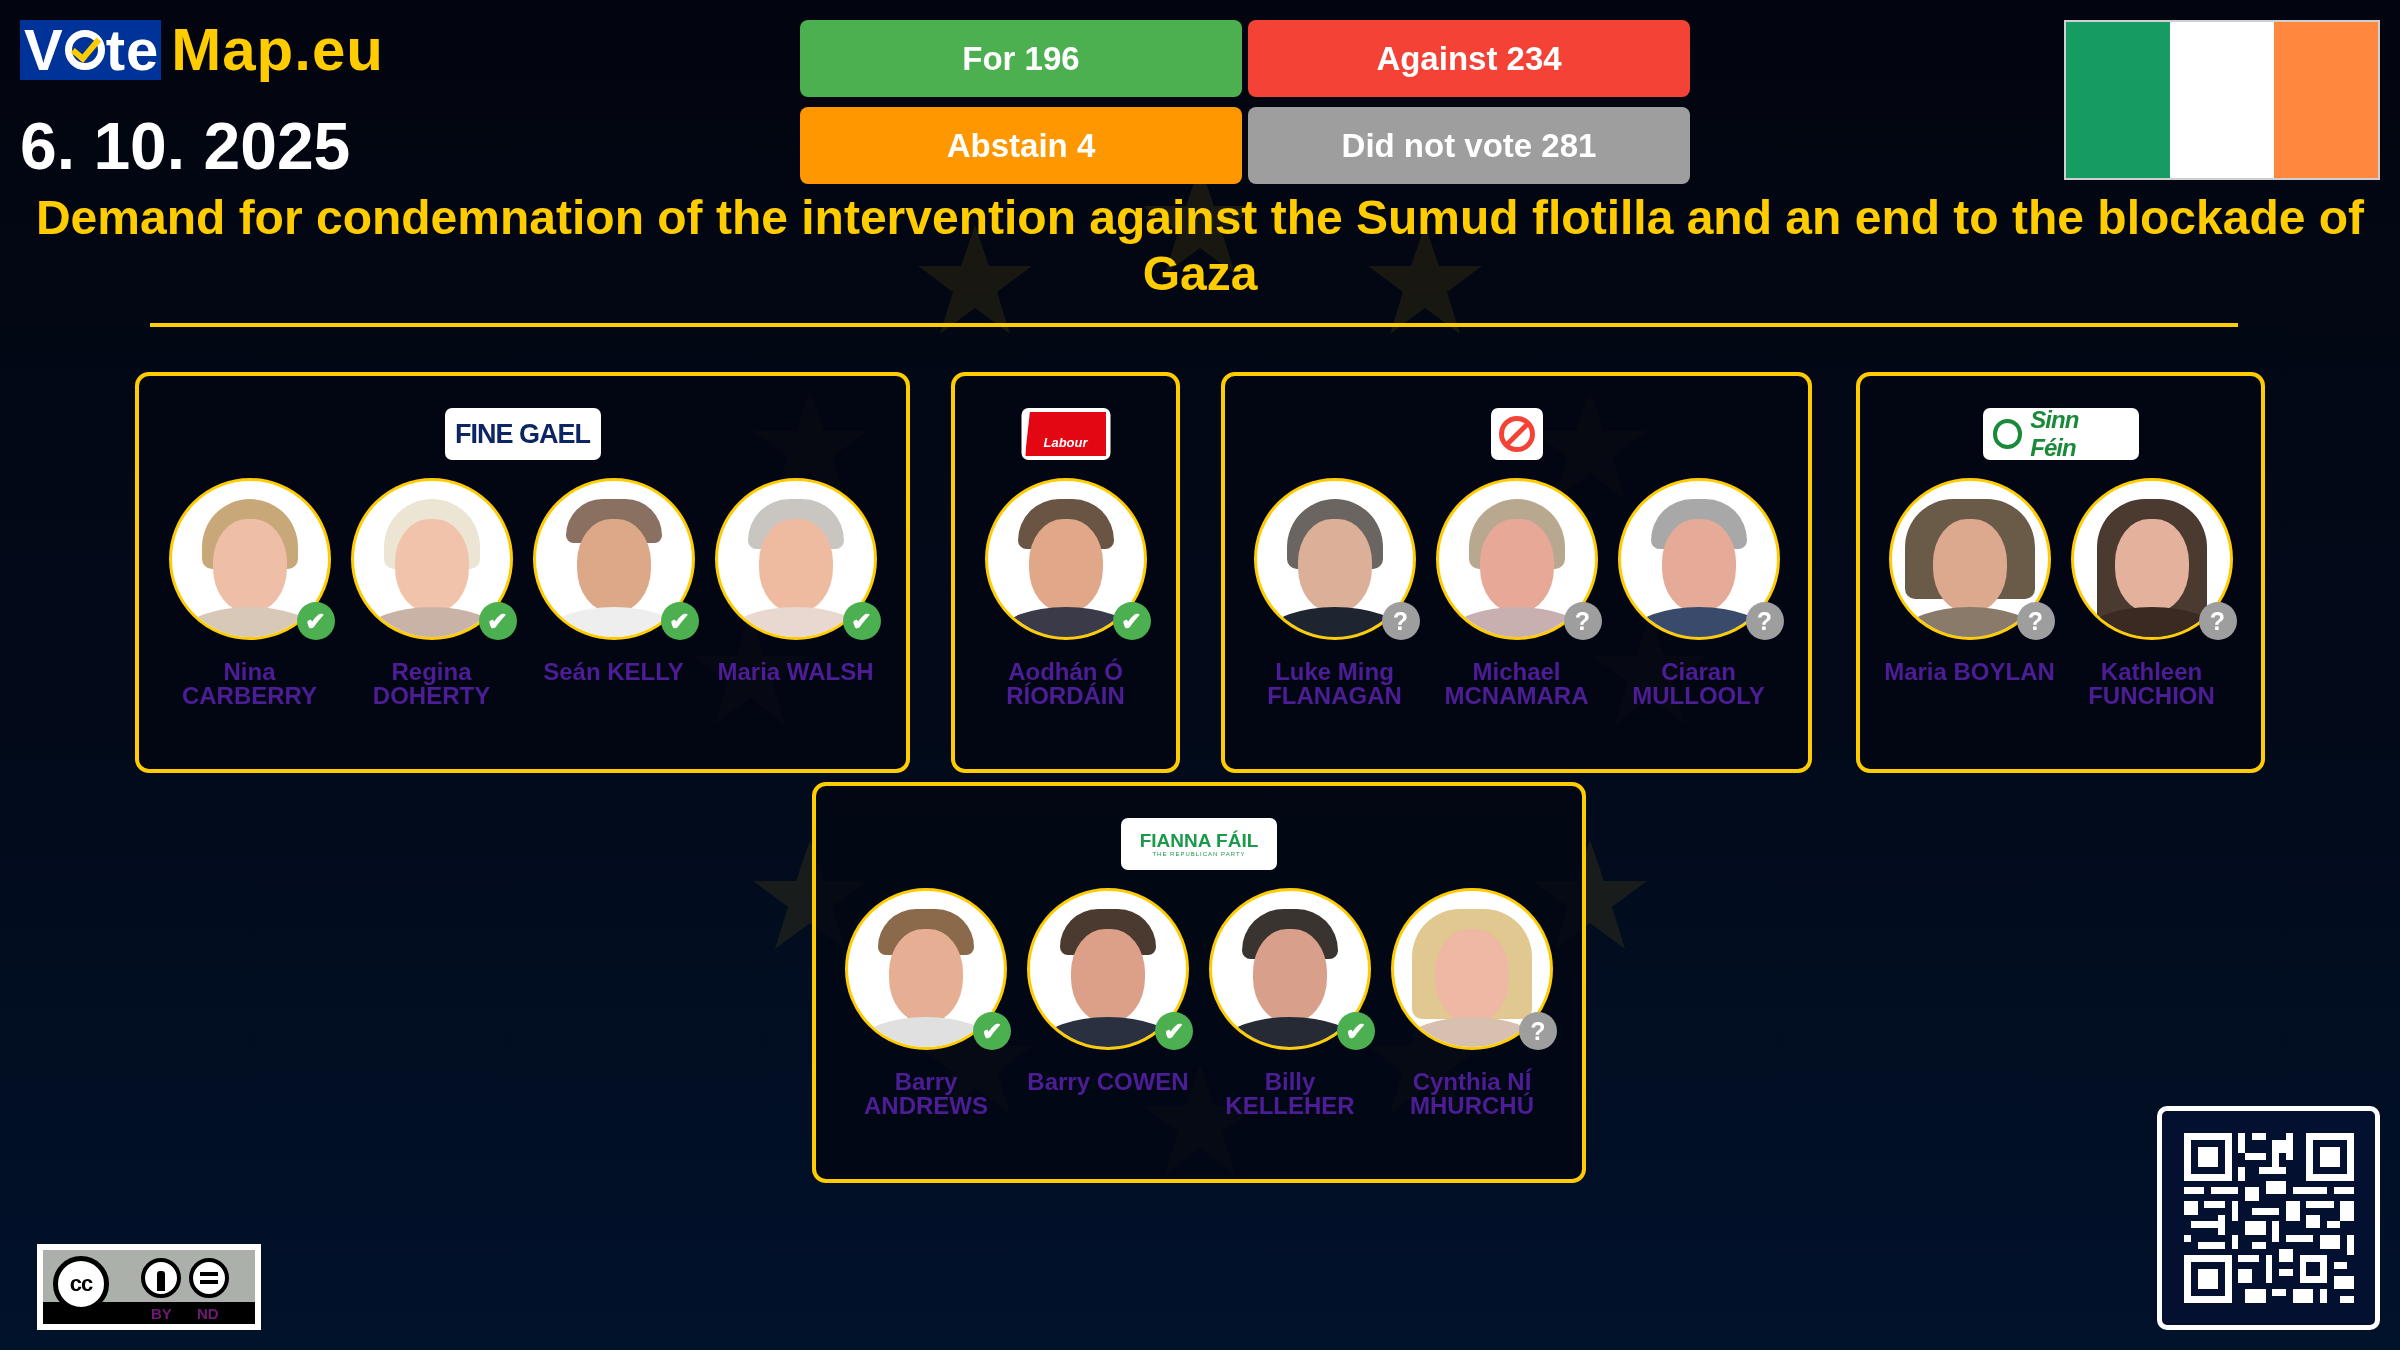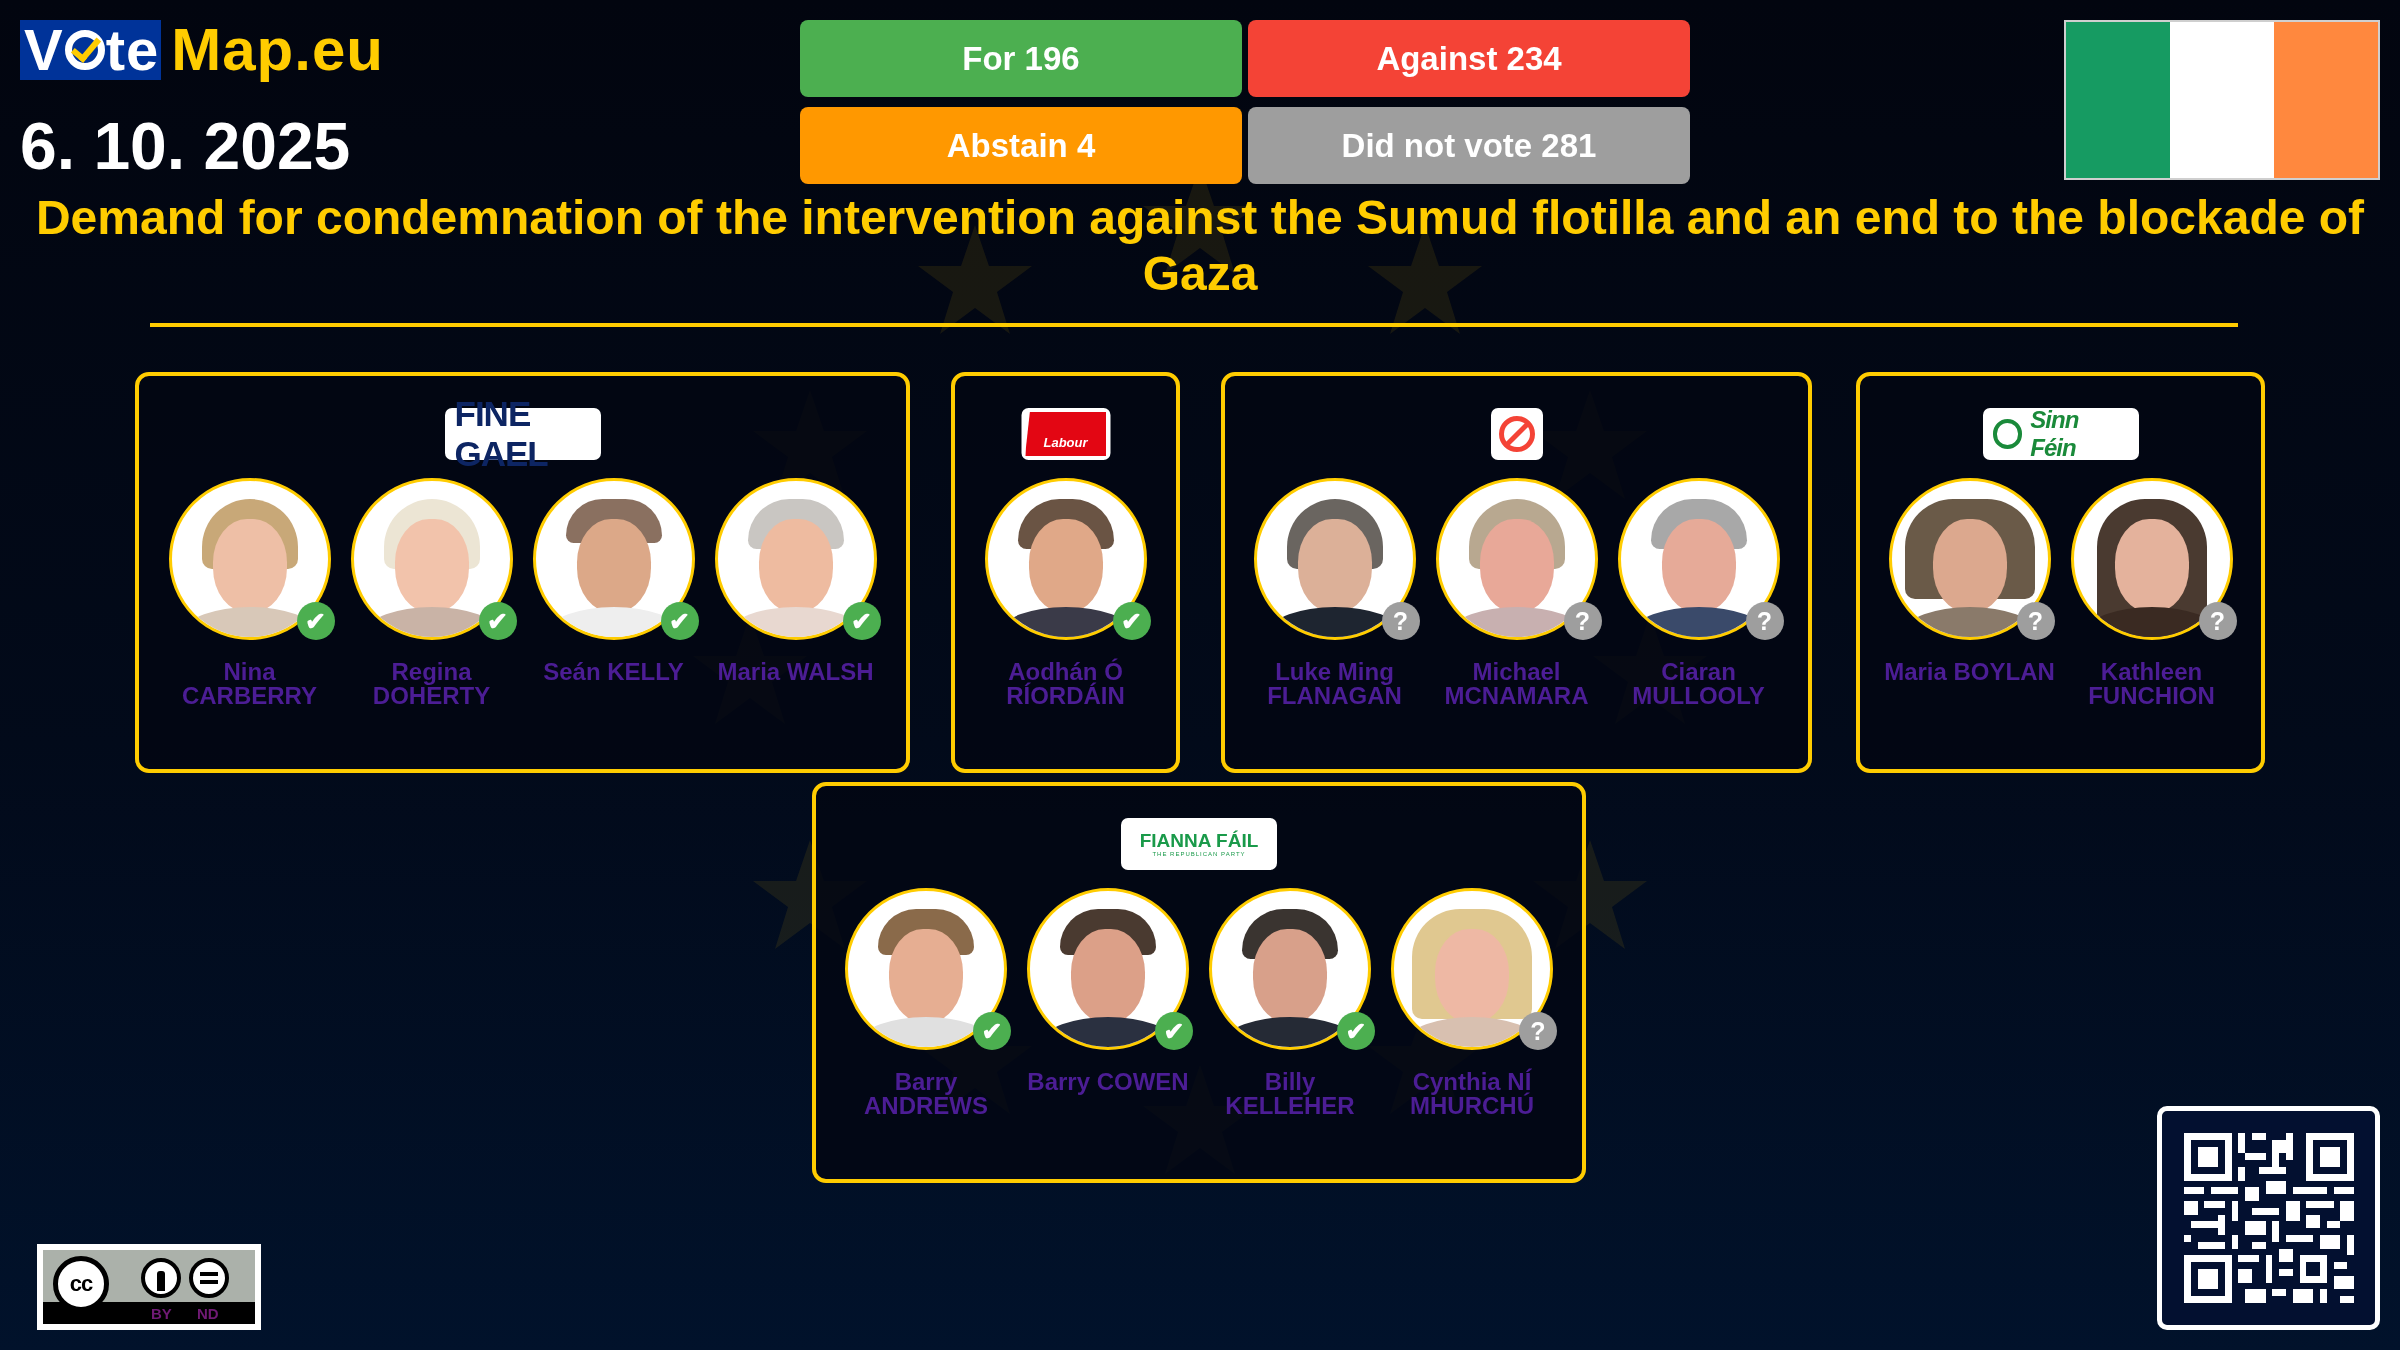--- a/index.html
+++ b/index.html
@@ -96,21 +96,21 @@
   <div style="background:#169b62"></div>
   <div style="background:#ffffff"></div>
   <div style="background:#ff883e"></div>
 </div>
 
 <div class="abs title">Demand for condemnation of the intervention against the Sumud flotilla and an end to the blockade of Gaza</div>
 <div class="abs rule"></div>
 
 <div class="card" style="left:135px;top:372px;width:775px;height:401px;">
   <div class="party-logo" style="width:156px;">
-    <span style="color:#0d2563;font-weight:700;font-size:35px;letter-spacing:-1px;">FINE GAEL</span>
+    <span style="color:#0d2563;font-weight:700;font-size:27px;letter-spacing:-1px;">FINE GAEL</span>
   </div>
   <div class="members">
     <div class="member">
       <div class="photo-wrap">
           <div class="photo">
             <div class="hair" style="background:#c8a878"></div>
             <div class="face" style="background:#eebfa6"></div>
             <div class="body" style="background:#d8c8b8"></div>
           </div>
       <div class="badge for">✔</div>

